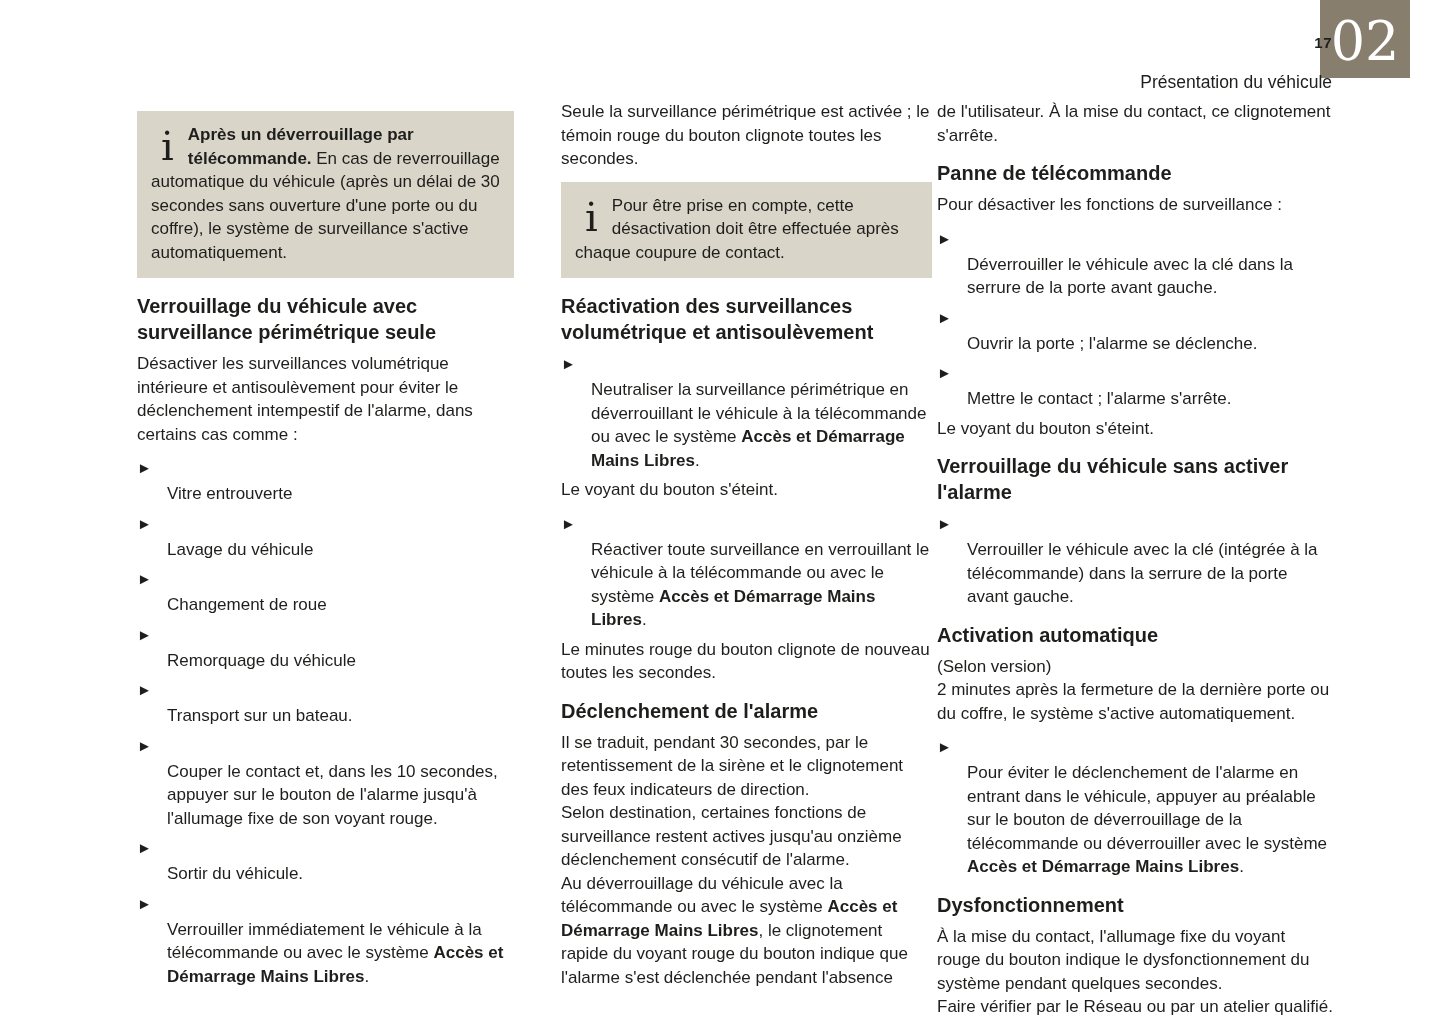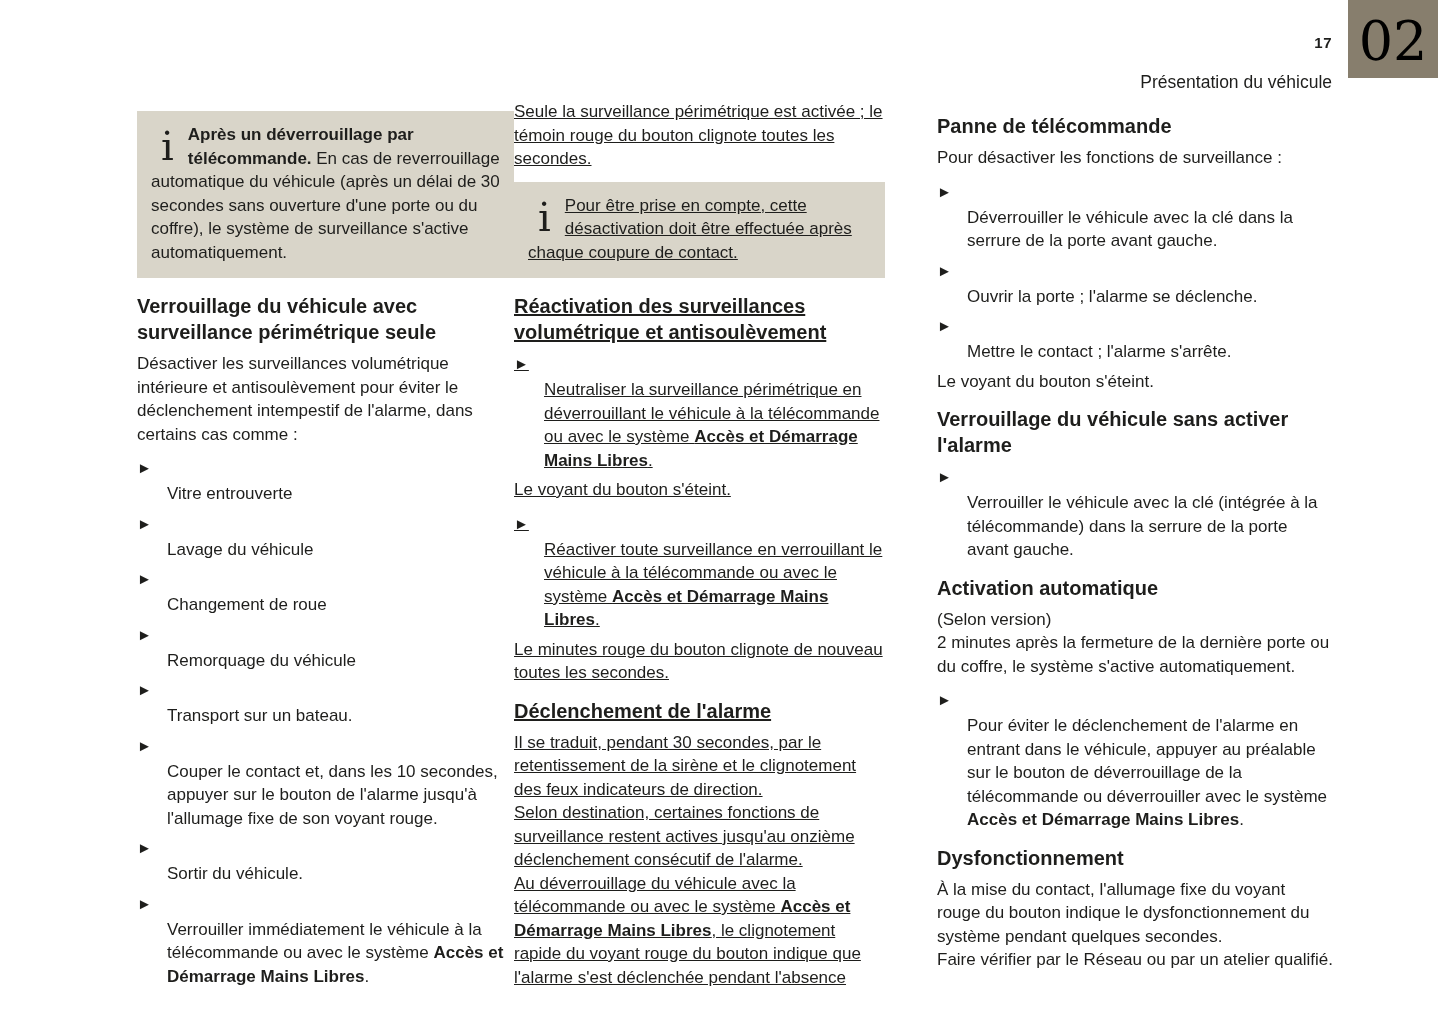--- a/index.html
+++ b/index.html
@@ -7,41 +7,41 @@
   body {
     position: relative;
     background: #ffffff;
     color: var(--text-color, #1e1e1c);
     font-family: "Liberation Sans", sans-serif;
     overflow: hidden;
   }
   
   .chapter-badge {
     position: absolute;
-    left: 1348px; top: 0;
+    left: 1320px; top: 0;
     width: 90px; height: 78px;
     background: var(--badge-bg, #877e6d);
-    color: #000000;
+    color: #ffffff;
     font-family: "DejaVu Serif", serif;
     font-size: 54px;
     display: flex; align-items: center; justify-content: center;
     padding-top: 4px;
   }
   .page-info {
     position: absolute;
     top: 34px; right: 113px;
     text-align: right;
     line-height: 1.25;
   }
   .page-number { font-size: 15px; font-weight: 700; letter-spacing: 0.5px; }
   .section-title { font-size: 17.5px; margin-top: 19px; }
   
   .col { position: absolute; top: 100px; }
   .col-1 { left: 137px; width: 377px; }
-  .col-2 { left: 514px; width: 371px; text-decoration: underline; }
+  .col-2 { left: 561px; width: 371px; }
   .col-3 { left: 937px; width: 396px; }
   .para {
     font-size: 17px;
     line-height: 23.5px;
     margin-bottom: 10px;
     white-space: pre-line;
   }
   .heading {
     font-size: 20px;
     line-height: 26px;
@@ -143,20 +143,21 @@
           <span class="arrow">►</span>
           <span class="bullet-text"><span>Réactiver toute surveillance en verrouillant le véhicule à la télécommande ou avec le système </span><strong>Accès et Démarrage Mains Libres</strong><span>.</span></span>
         </div>
         <p class="para"><span>Le minutes rouge du bouton clignote de nouveau toutes les secondes.</span></p>
         <h2 class="heading"><span>Déclenchement de l'alarme</span></h2>
         <p class="para"><span>Il se traduit, pendant 30 secondes, par le retentissement de la sirène et le clignotement des feux indicateurs de direction.
 Selon destination, certaines fonctions de surveillance restent actives jusqu'au onzième déclenchement consécutif de l'alarme.
 Au déverrouillage du véhicule avec la télécommande ou avec le système </span><strong>Accès et Démarrage Mains Libres</strong><span>, le clignotement rapide du voyant rouge du bouton indique que l'alarme s'est déclenchée pendant l'absence</span></p>
       </div>
     <div class="col col-3">
+        <p class="para"><span>de l'utilisateur. À la mise du contact, ce clignotement s'arrête.</span></p>
         <h2 class="heading"><span>Panne de télécommande</span></h2>
         <p class="para"><span>Pour désactiver les fonctions de surveillance&nbsp;:</span></p>
         <div class="bullet">
           <span class="arrow">►</span>
           <span class="bullet-text"><span>Déverrouiller le véhicule avec la clé dans la serrure de la porte avant gauche.</span></span>
         </div>
         <div class="bullet">
           <span class="arrow">►</span>
           <span class="bullet-text"><span>Ouvrir la porte&nbsp;; l'alarme se déclenche.</span></span>
         </div>

